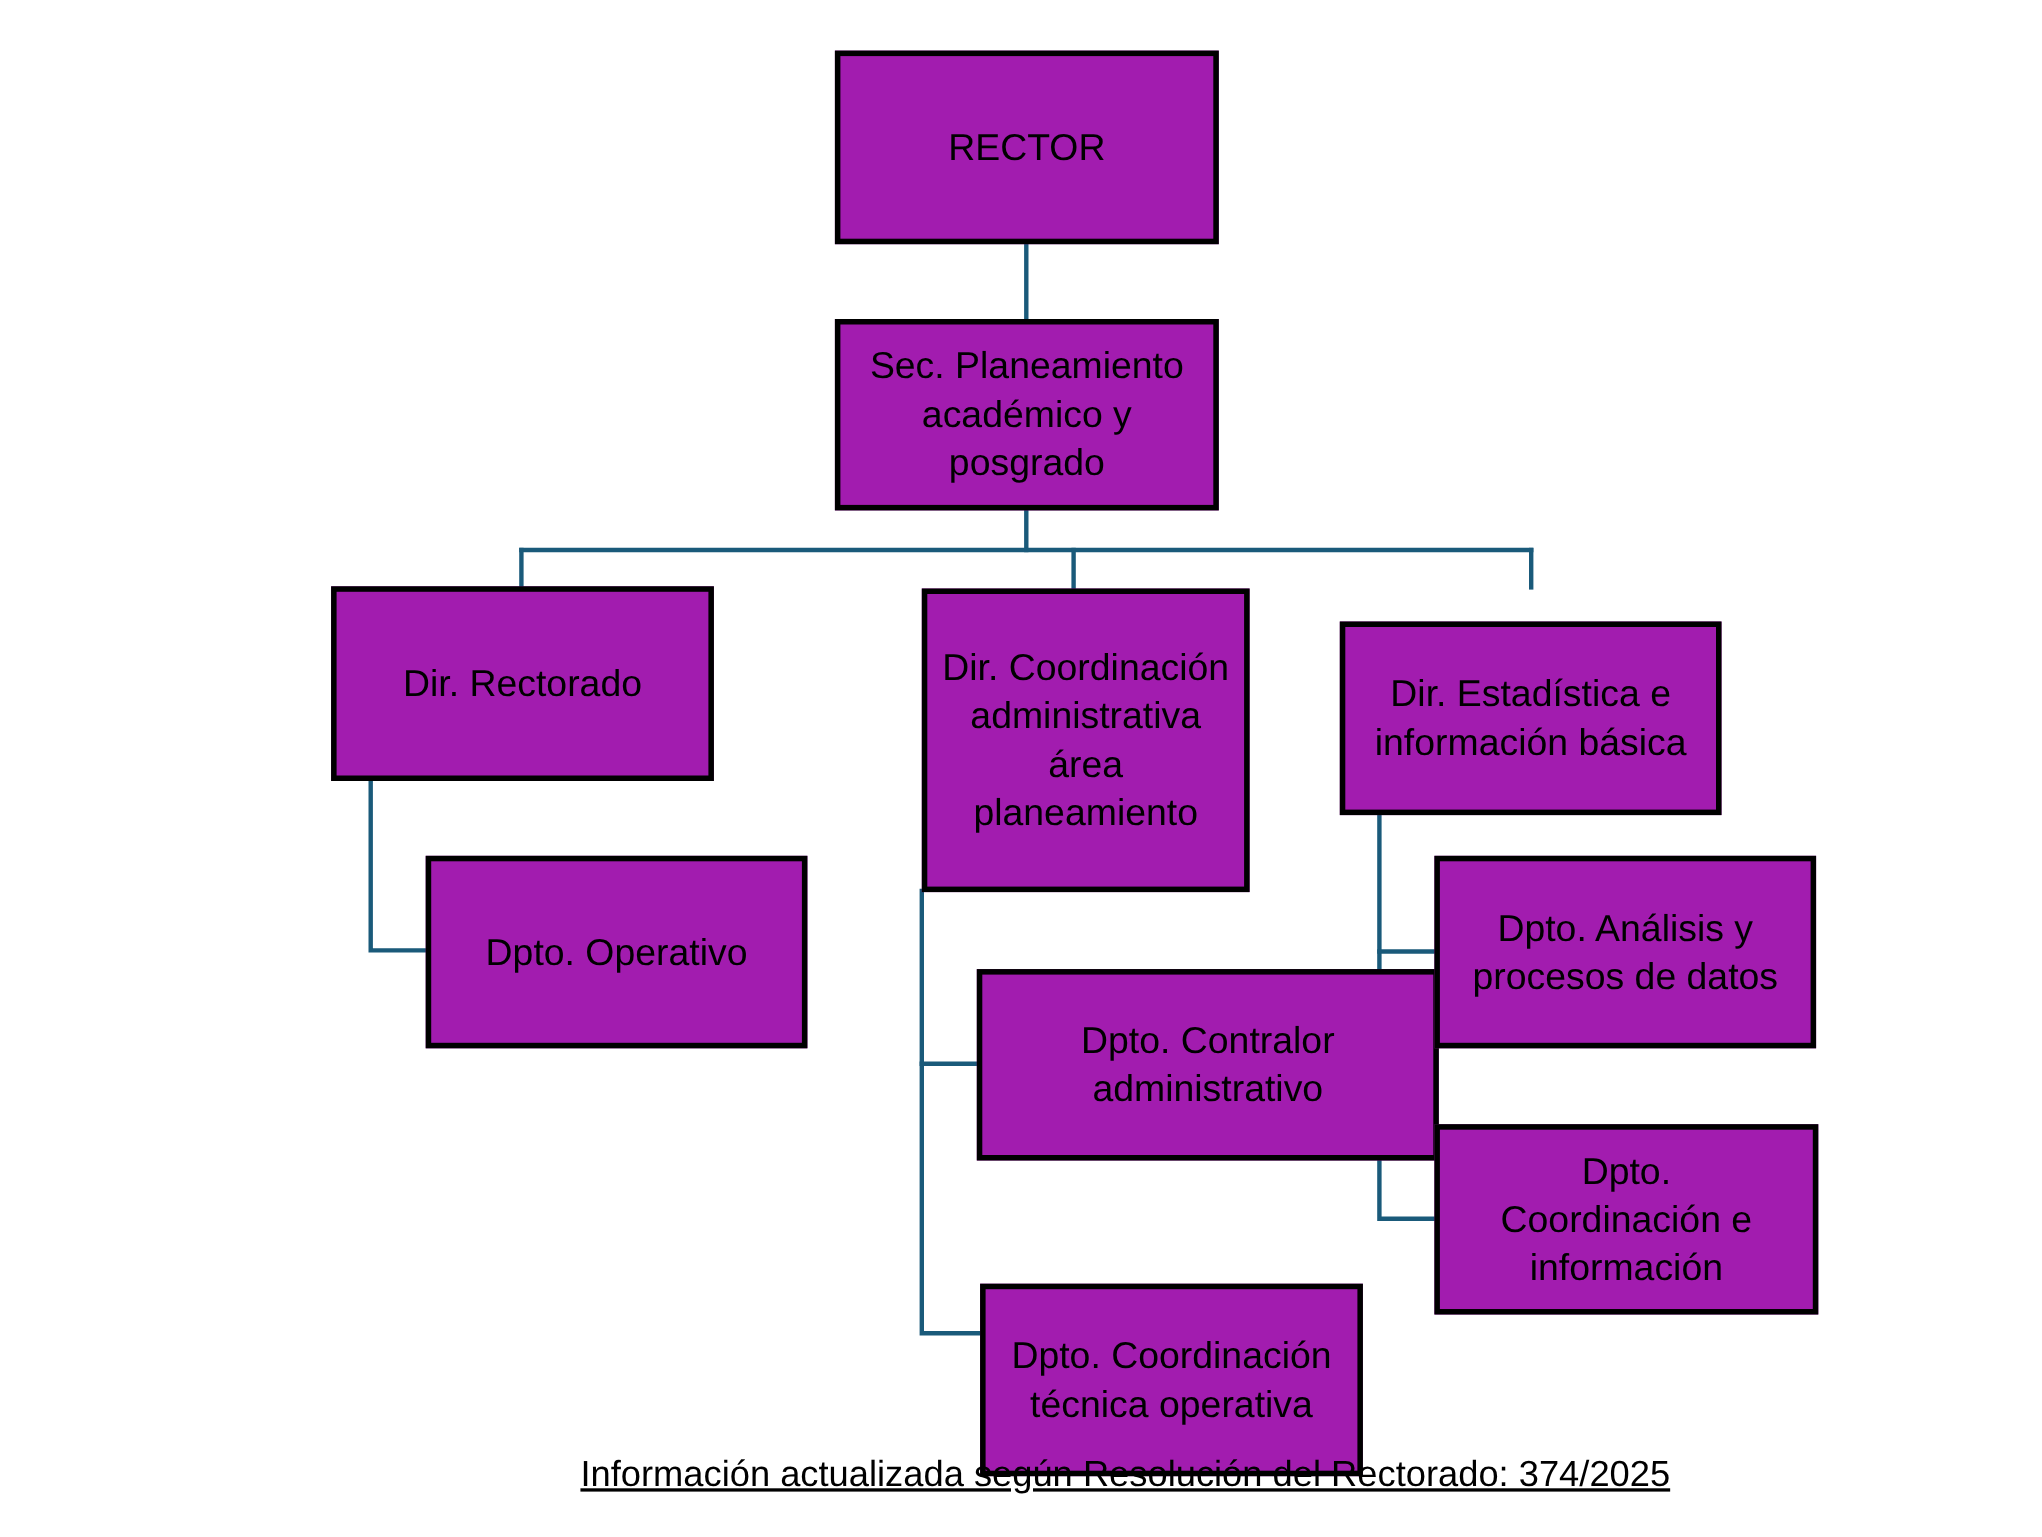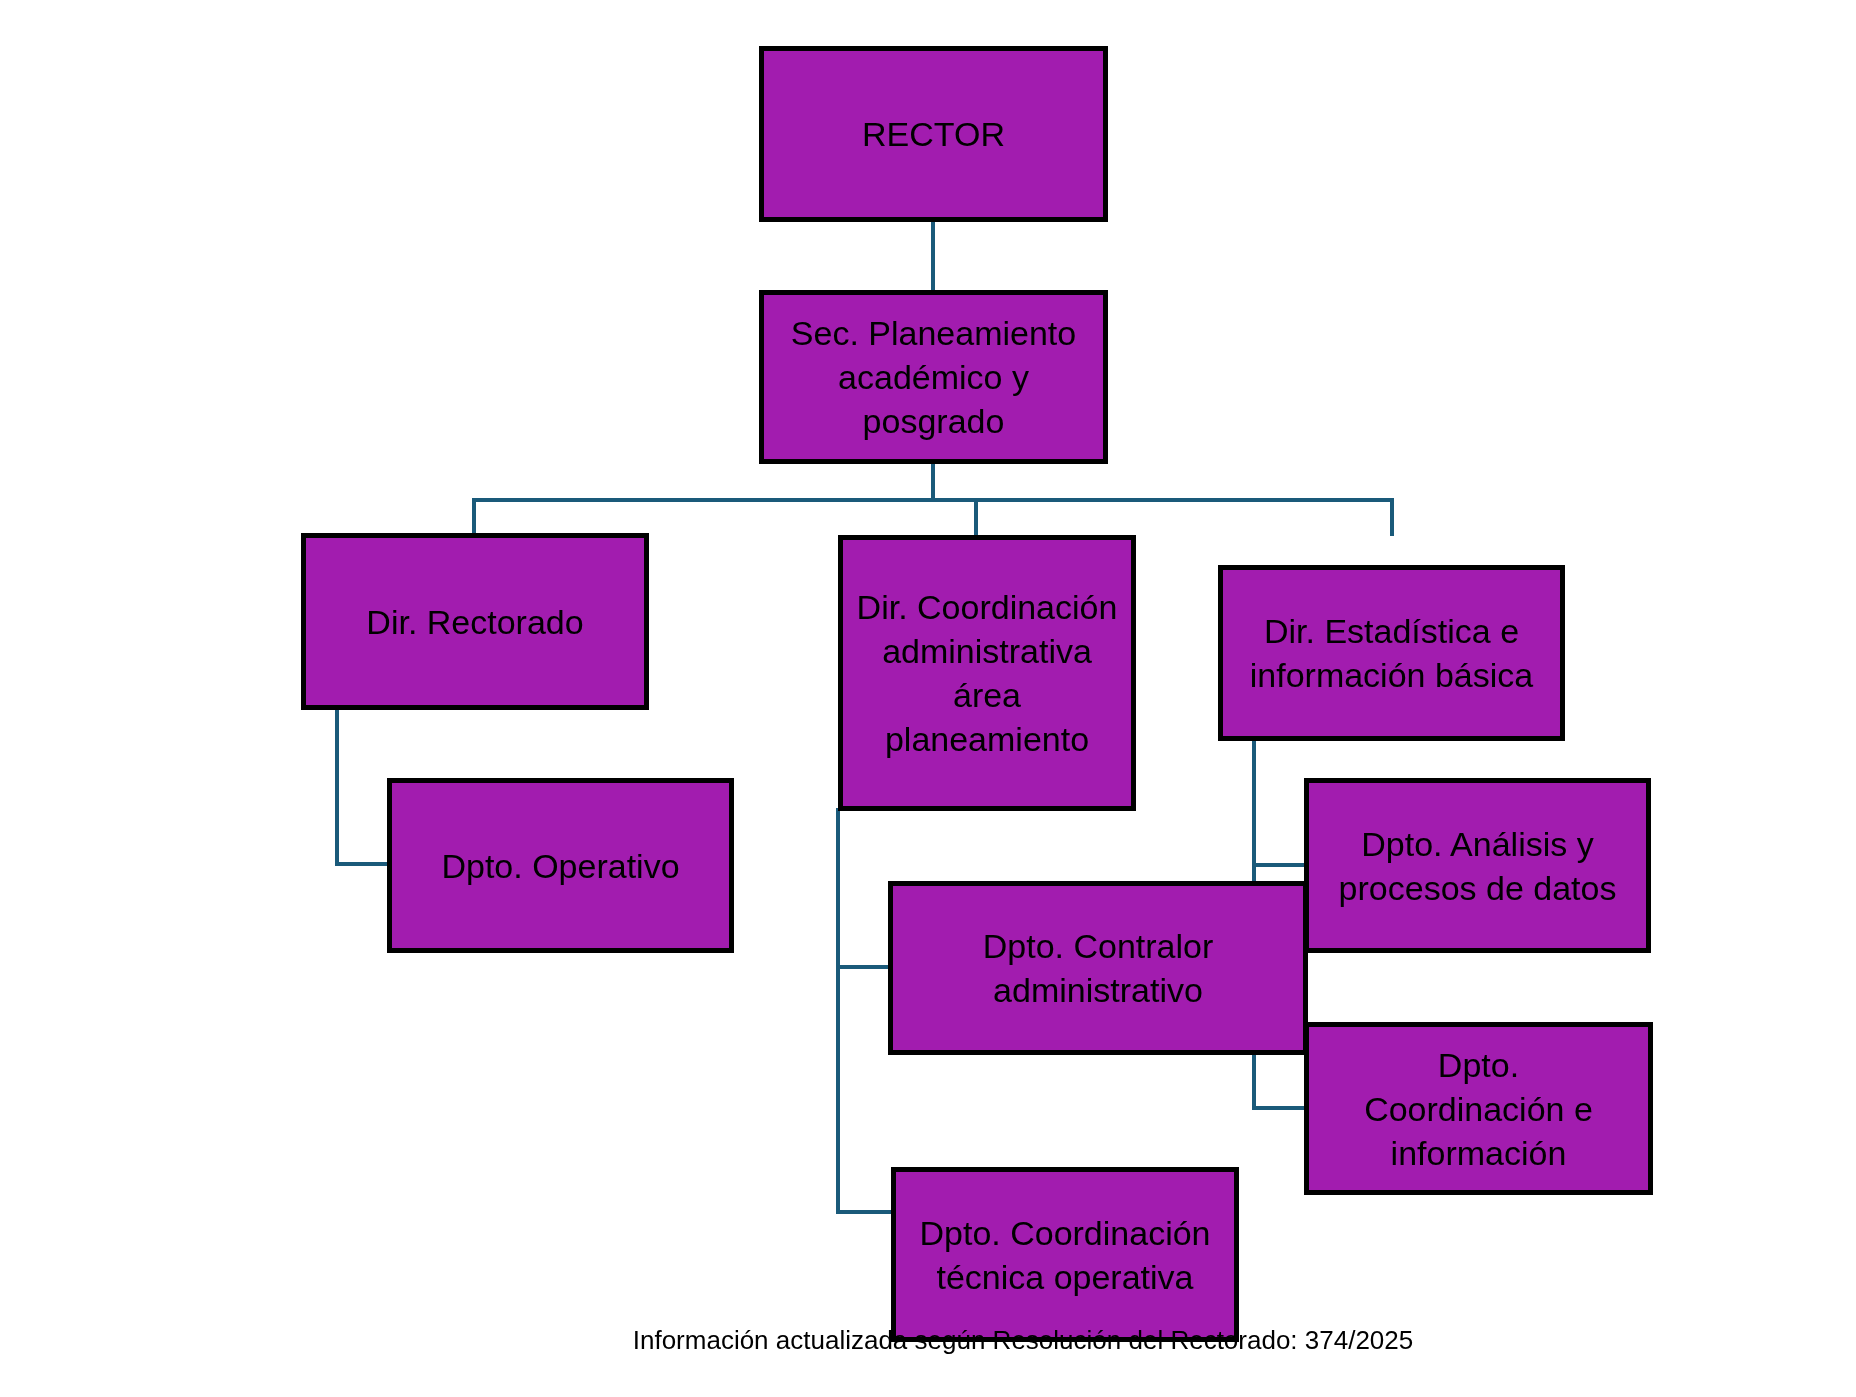--- a/index.html
+++ b/index.html
@@ -7,21 +7,21 @@
            font-family: "Liberation Sans", "DejaVu Sans", sans-serif; color: #000; }
     #connectors { position: absolute; left: 0; top: 0; width: 1856px; height: 1397px; }
     .node {
       position: absolute; box-sizing: border-box; background: #a21caf;
       border: 5px solid #fca5a5; display: flex; align-items: center; justify-content: center;
       text-align: center; font-size: 34px; line-height: 44px; padding: 0 2px;
       white-space: pre-line; overflow: visible;
     }
     .node span { display: block; }
     #footer { position: absolute; left: 488px; top: 1318px; width: 1070px; text-align: center;
-              font-size: 26px; line-height: 44px; white-space: nowrap; }
+              font-size: 33px; line-height: 44px; white-space: nowrap; text-decoration: underline; }
   </style>
 </head>
 <body>
 
 <svg id="connectors" xmlns="http://www.w3.org/2000/svg">
   <g fill="none" stroke="#1a5a7a" stroke-width="4" stroke-linejoin="miter" stroke-linecap="square">
     <path d="M933 221 L933 291"></path>
     <path d="M933 463 L933 500"></path>
     <path d="M474 500 L1392 500"></path>
     <path d="M474 500 L474 533"></path>

